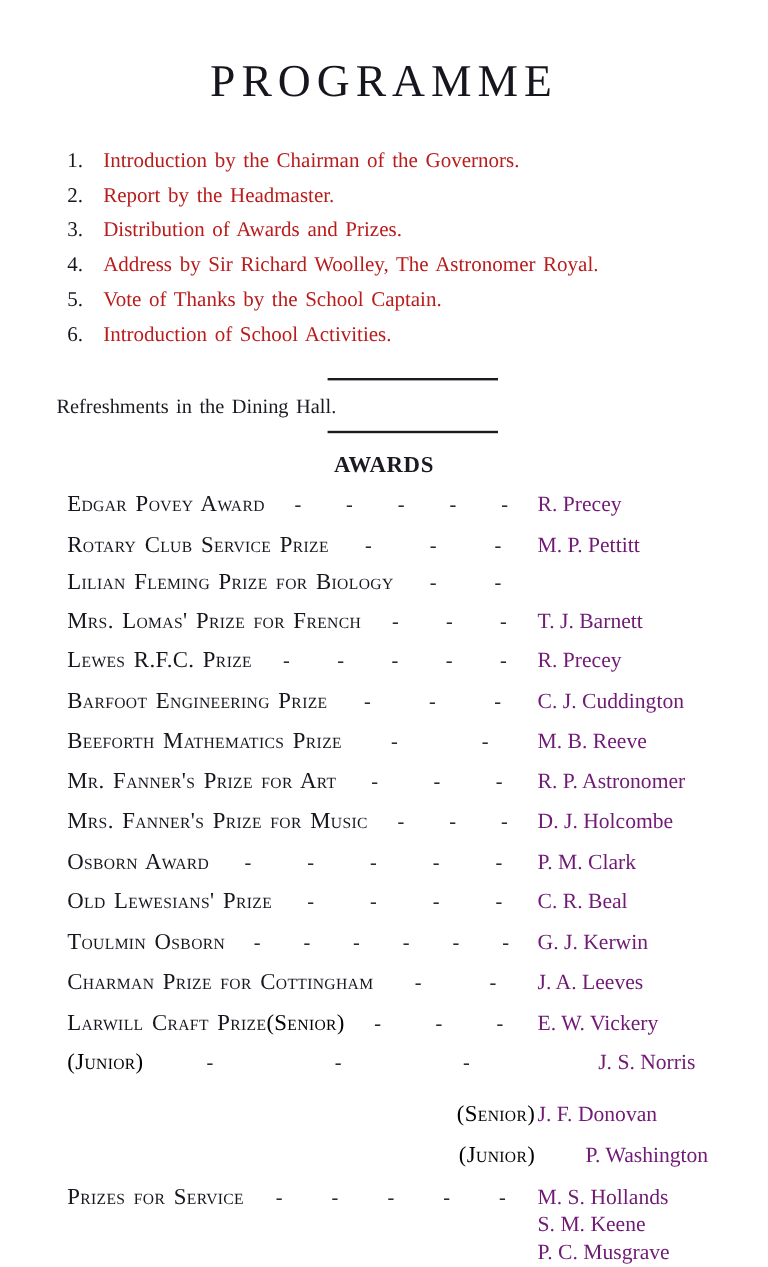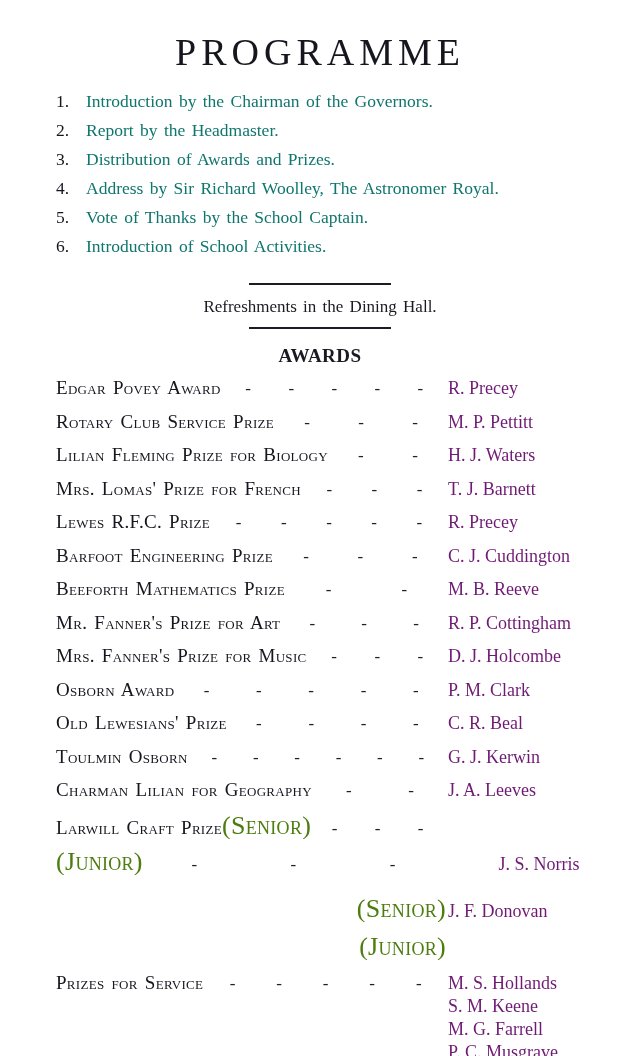--- a/index.html
+++ b/index.html
@@ -21,21 +21,21 @@
     inset: 0;
     padding: 0;
   }
 
   
   .doc-title {
     text-align: center;
     font-size: 38px;
     letter-spacing: 5px;
     font-weight: 400;
-    margin: 0;
+    margin: 16px;
     padding-top: 33px;
     line-height: 1;
     color: #16161e;
   }
 
   
   .programme {
     list-style: none;
     margin: 0;
     padding: 0;
@@ -49,27 +49,27 @@
     padding-bottom: 11.5px;
     padding-left: 56px;
   }
   .programme-num {
     width: 30px;
     flex: 0 0 30px;
     color: #16161e;
   }
   .programme-text {
     word-spacing: 2px;
-    color: #0f766e;
+    color: #b91c1c;
   }
 
   
   .refresh-block {
     padding-top: 16px;
-    text-align: center;
+    margin-left: 47px;
   }
   .rule {
     width: 142px;
     height: 2px;
     background: #1b1b22;
     margin: 0 auto;
     border: 0;
   }
   .refresh-text {
     font-size: 17px;
@@ -113,23 +113,23 @@
   }
   .award-name {
     font-variant: small-caps;
     font-size: 19px;
     letter-spacing: 0.3px;
     word-spacing: 2px;
     color: #16161e;
   }
   .award-qual {
     font-variant: small-caps;
-    font-size: 26px;
+    font-size: 19px;
     letter-spacing: 0.3px;
-    color: #4d7c0f;
+    color: #000000;
   }
   .leaders {
     flex: 1 1 auto;
     display: flex;
     justify-content: space-around;
     align-items: baseline;
     padding-left: 6px;
     padding-right: 4px;
     font-size: 17px;
     color: #20202a;
@@ -236,23 +236,20 @@
     </div>
 
     <div class="award-row">
       <div class="award-label-cell">
         <span class="award-name">Lilian Fleming Prize for Biology</span>
         <span class="leaders">
             <span>-</span>
             <span>-</span>
           </span>
       </div>
-      <div class="recipients">
-        <div class="recipient-line">H. J. Waters</div>
-      </div>
     </div>
 
     <div class="award-row">
       <div class="award-label-cell">
         <span class="award-name">Mrs. Lomas' Prize for French</span>
         <span class="leaders">
             <span>-</span>
             <span>-</span>
             <span>-</span>
           </span>
@@ -308,21 +305,21 @@
     <div class="award-row">
       <div class="award-label-cell">
         <span class="award-name">Mr. Fanner's Prize for Art</span>
         <span class="leaders">
             <span>-</span>
             <span>-</span>
             <span>-</span>
           </span>
       </div>
       <div class="recipients">
-        <div class="recipient-line">R. P. Cottingham</div>
+        <div class="recipient-line">R. P. Astronomer</div>
       </div>
     </div>
 
     <div class="award-row">
       <div class="award-label-cell">
         <span class="award-name">Mrs. Fanner's Prize for Music</span>
         <span class="leaders">
             <span>-</span>
             <span>-</span>
             <span>-</span>
@@ -376,40 +373,43 @@
             <span>-</span>
           </span>
       </div>
       <div class="recipients">
         <div class="recipient-line">G. J. Kerwin</div>
       </div>
     </div>
 
     <div class="award-row">
       <div class="award-label-cell">
-        <span class="award-name">Charman Lilian for Geography</span>
+        <span class="award-name">Charman Prize for Cottingham</span>
         <span class="leaders">
             <span>-</span>
             <span>-</span>
           </span>
       </div>
       <div class="recipients">
         <div class="recipient-line">J. A. Leeves</div>
       </div>
     </div>
 
     <div class="award-row">
       <div class="award-label-cell">
         <span class="award-name">Larwill Craft Prize</span>
         <span class="award-qual">(Senior)</span>
         <span class="leaders tight">
             <span>-</span>
             <span>-</span>
             <span>-</span>
           </span>
+      </div>
+      <div class="recipients">
+        <div class="recipient-line">E. W. Vickery</div>
       </div>
     </div>
 
     <div class="award-row sub">
       <div class="award-label-cell right">
         <span class="award-qual">(Junior)</span>
         <span class="leaders tight">
             <span>-</span>
             <span>-</span>
             <span>-</span>
@@ -426,35 +426,37 @@
       </div>
       <div class="recipients">
         <div class="recipient-line">J. F. Donovan</div>
       </div>
     </div>
 
     <div class="award-row sub">
       <div class="award-label-cell right">
         <span class="award-qual">(Junior)</span>
       </div>
+      <div class="recipients">
+        <div class="recipient-line">P. Washington</div>
+      </div>
     </div>
 
     <div class="award-row service">
       <div class="award-label-cell">
         <span class="award-name">Prizes for Service</span>
         <span class="leaders">
             <span>-</span>
             <span>-</span>
             <span>-</span>
             <span>-</span>
             <span>-</span>
           </span>
       </div>
       <div class="recipients">
         <div class="recipient-line">M. S. Hollands</div>
         <div class="recipient-line">S. M. Keene</div>
-        <div class="recipient-line">M. G. Farrell</div>
         <div class="recipient-line">P. C. Musgrave</div>
       </div>
     </div>
 
   </div>
 </div>
 
 </body></html>

